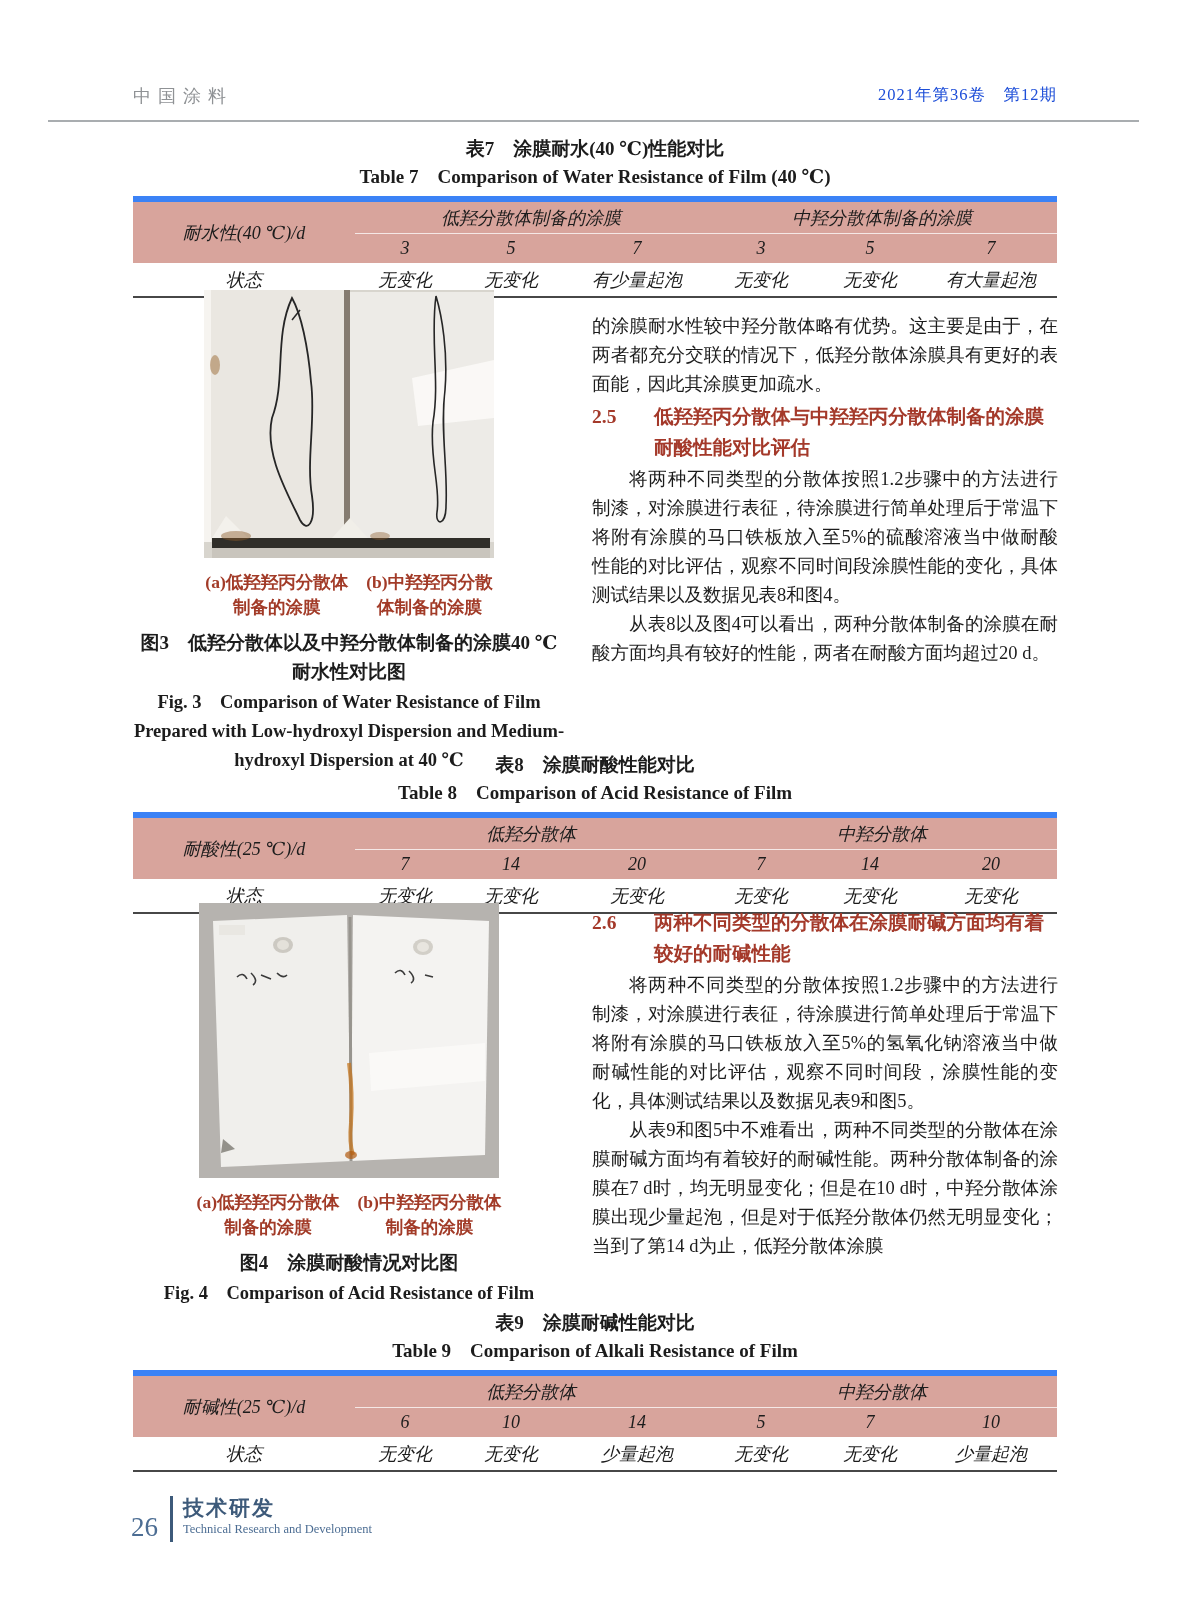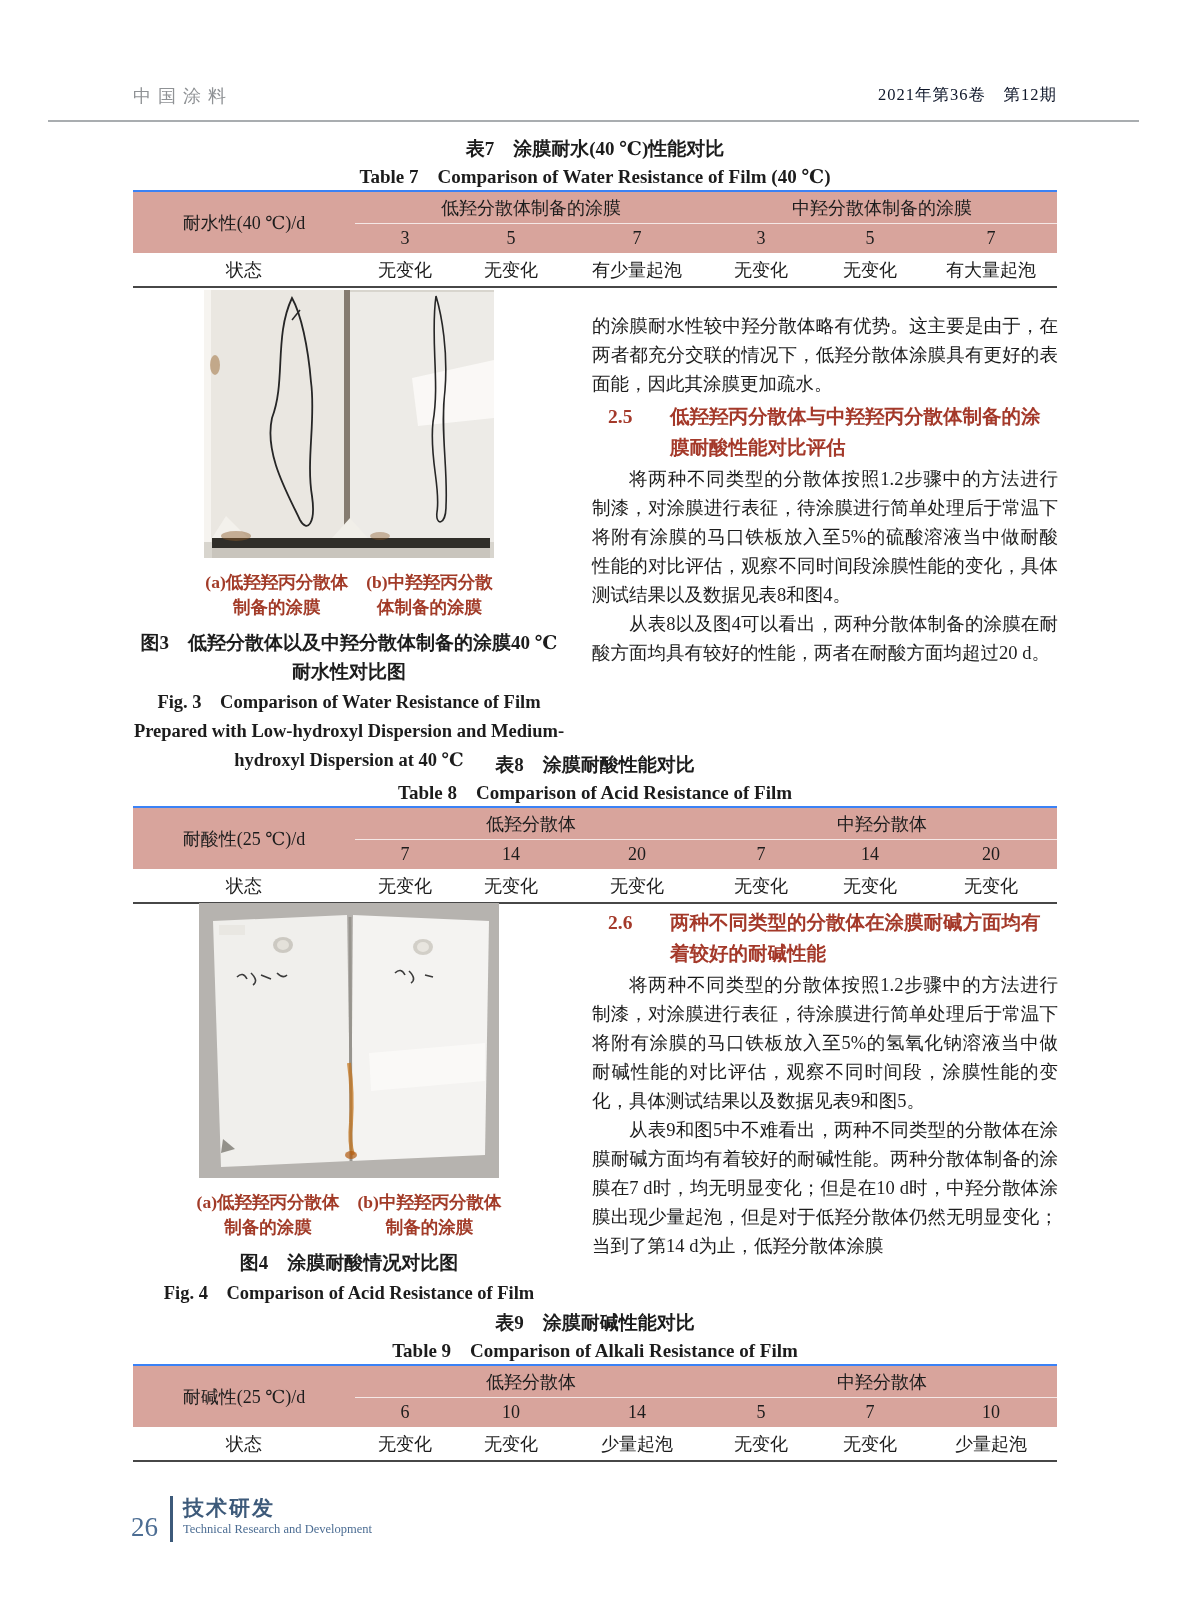--- a/index.html
+++ b/index.html
@@ -2,44 +2,44 @@
 <html lang="zh"><head>
 <meta charset="utf-8">
 <style>
   html,body{margin:0;padding:0;background:#ffffff;}
   #page{position:relative;width:1187px;height:1600px;background:#ffffff;overflow:hidden;
         font-family:"Liberation Serif","DejaVu Serif",serif;color:#1c1c1c;}
 
   
   .hdr{position:absolute;left:133px;width:924px;top:84px;display:flex;justify-content:space-between;}
   .hdr .journal{font-size:18px;letter-spacing:7px;color:#8f9295;}
-  .hdr .issue{font-size:16.5px;color:#0f172a;letter-spacing:1px;}
+  .hdr .issue{font-size:16.5px;color:#1d4ed8;letter-spacing:1px;}
   .hdr-rule{position:absolute;left:48px;right:48px;top:120px;height:2px;background:#a9adb0;}
 
   
   .tblock{position:absolute;left:133px;width:924px;}
   .t-title-cn{font-size:19px;font-weight:700;text-align:center;line-height:26px;}
   .t-title-en{font-size:19px;font-weight:700;text-align:center;line-height:26px;margin-top:2px;}
-  table.ptable{border-collapse:collapse;width:924px;margin-top:0;table-layout:fixed;
-               border-top:2px solid #3b82f6;}
+  table.ptable{border-collapse:collapse;width:924px;margin-top:6px;table-layout:fixed;
+               border-top:6px solid #3b82f6;font-style:italic;}
   table.ptable td{font-size:18px;text-align:center;padding:0;}
   td.pink{background:#d8a49c;}
   td.first{text-align:left;padding-left:34px;}
   tr.grow td{height:31px;}
   td.group{border-bottom:1px solid rgba(255,255,255,0.75);}
   tr.nrow td{height:29px;}
   tr.brow td{height:33px;border-bottom:2px solid #474747;background:#fff;}
 
   
   .leftcol{position:absolute;left:133px;width:432px;text-align:center;}
   .rightcol{position:absolute;left:592px;width:466px;}
   .para{font-size:18.5px;line-height:29px;text-align:justify;text-justify:inter-ideograph;}
   .para.indent{text-indent:2em;}
   .sechead{display:flex;color:#a4392a;font-weight:700;font-size:19.5px;line-height:31px;margin:2px 0;}
-  .sechead .num{flex:0 0 62px;margin-left:16px;}
+  .sechead .num{flex:0 0 62px;}
   .sechead .stitle{flex:1;}
 
   
   .photo{display:inline-block;line-height:0;}
   .subcap{display:flex;justify-content:center;gap:18px;color:#a23b28;font-size:17.5px;
           line-height:25px;margin-top:8px;font-weight:700;}
   .subcap .half{text-align:center;}
   .figcap-cn{font-size:19px;font-weight:700;line-height:29px;margin-top:8px;text-align:center;}
   .figcap-en{font-size:18.5px;font-weight:700;line-height:29px;margin-top:2px;text-align:center;}
 

